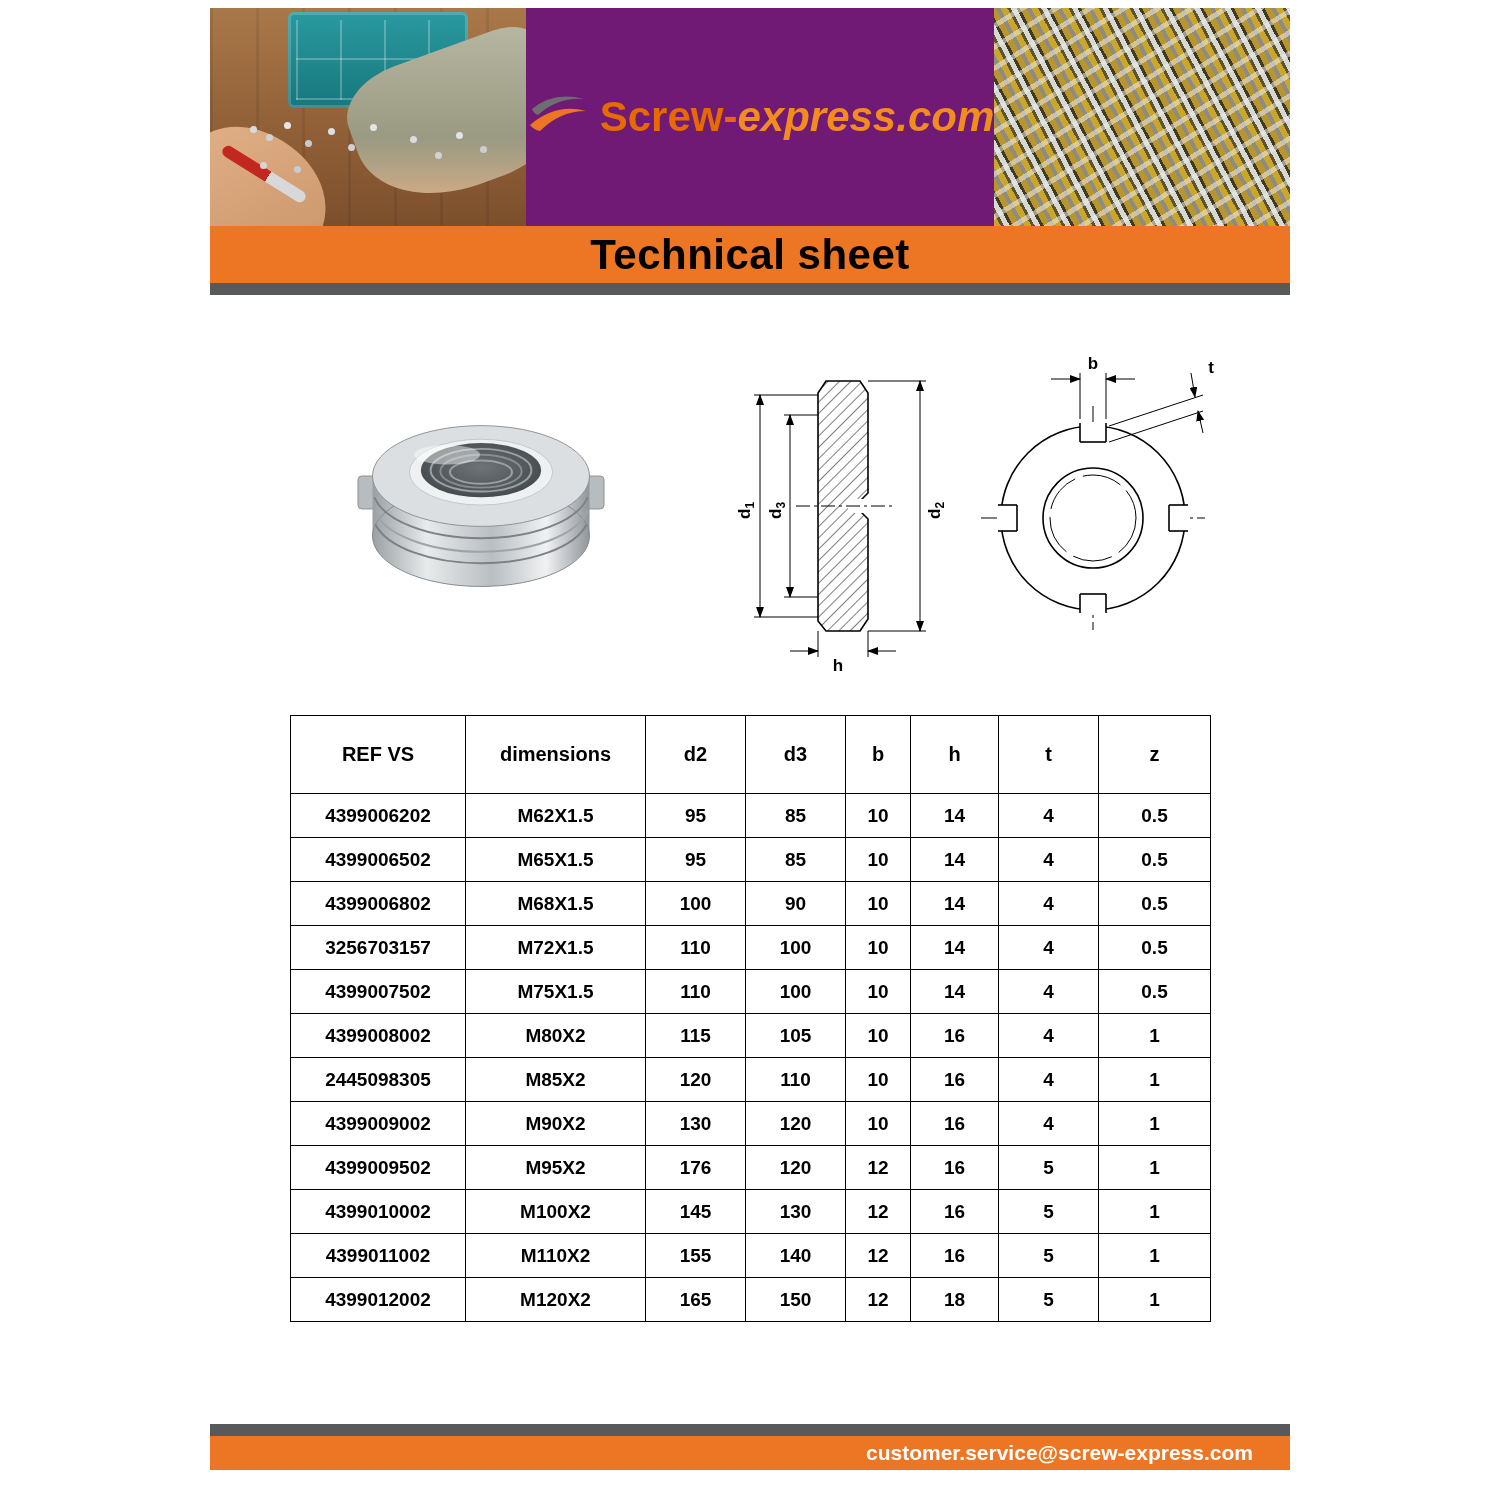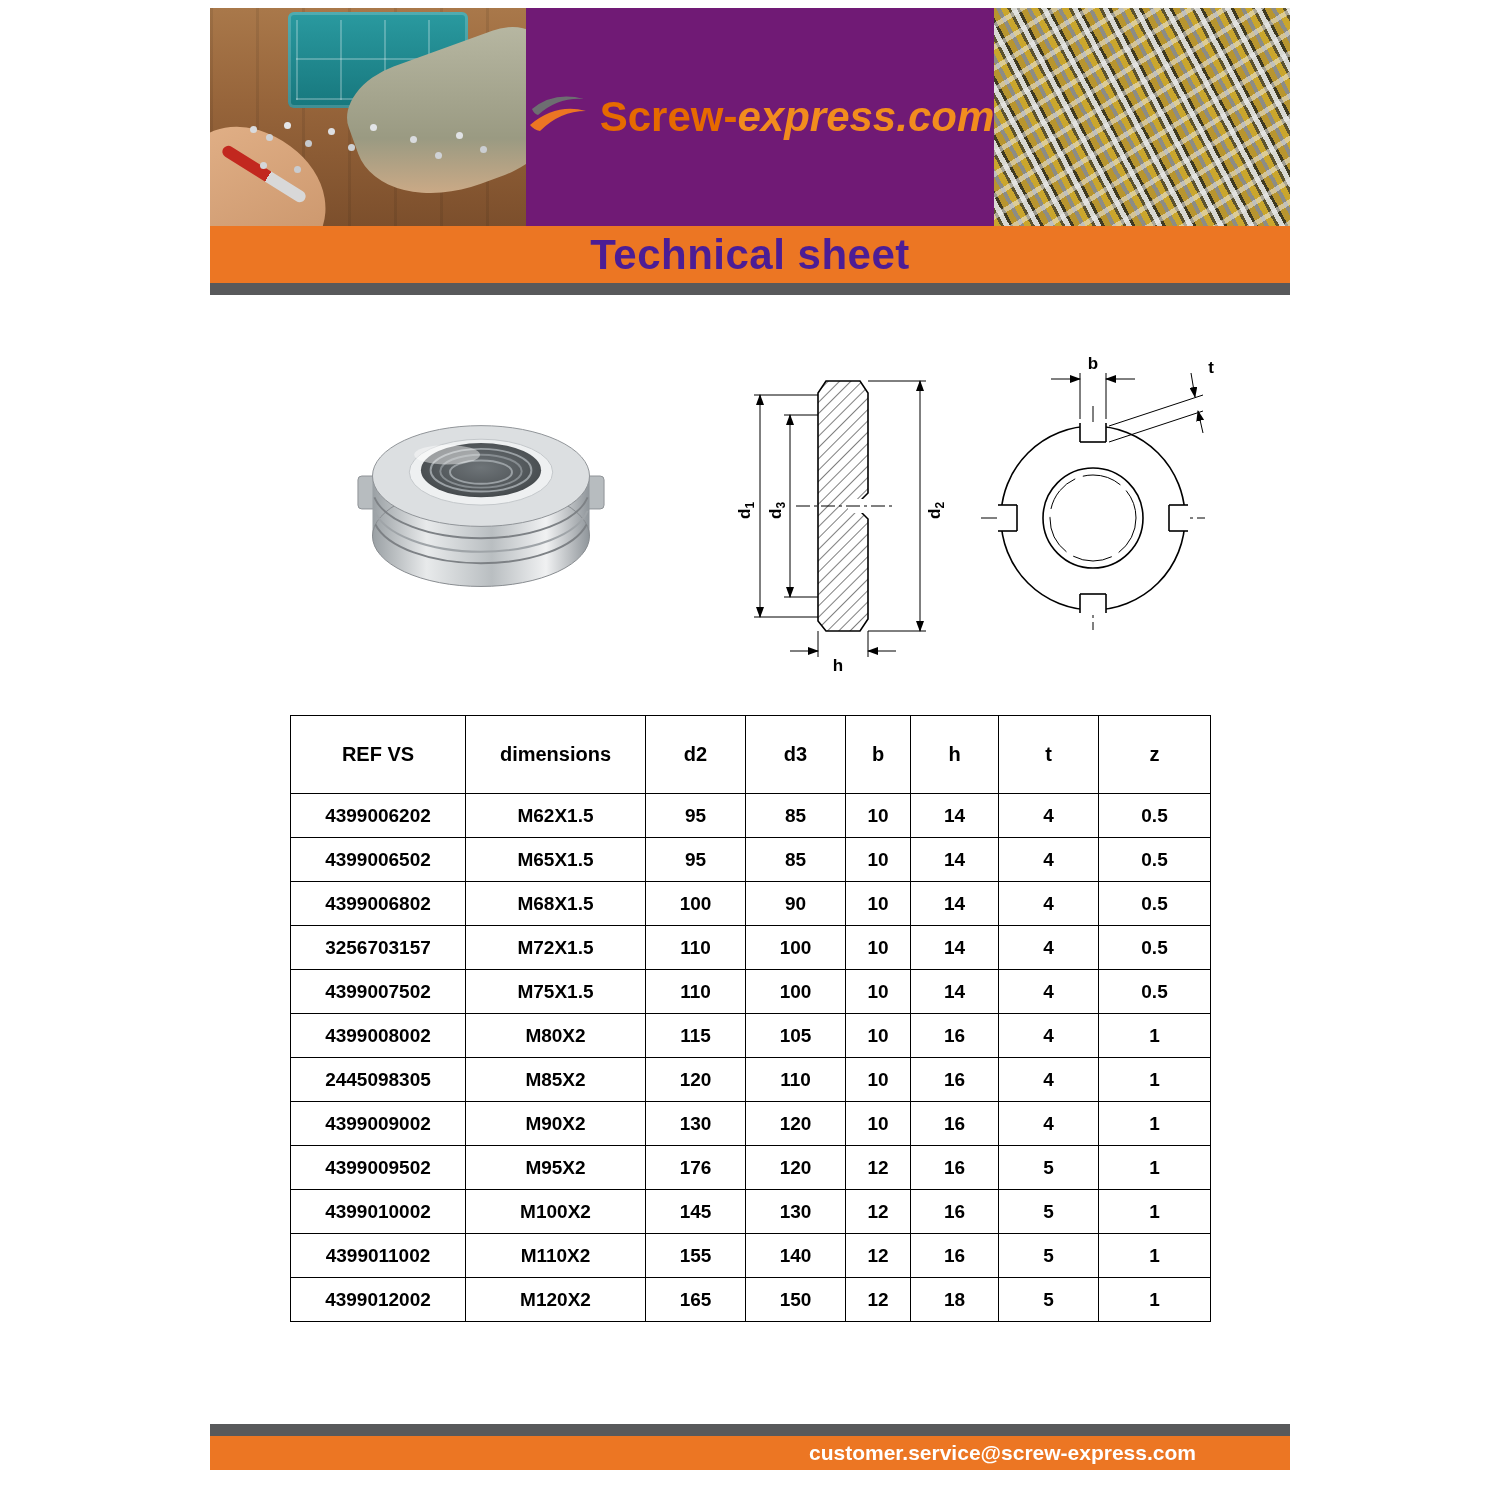--- a/index.html
+++ b/index.html
@@ -73,21 +73,21 @@
   .brand { font-size: 42px; line-height: 1; white-space: nowrap; }
   .brand-primary { color: #e66a00; font-weight: 700; }
   .brand-secondary { color: #f28c1e; font-style: italic; font-weight: 600; }
 
   
   .title-banner {
     height: 57px; background: #ec7623;
     display: flex; align-items: center; justify-content: center;
   }
   .title-banner h1 {
-    color: #4c1d95; font-size: 42px; font-weight: 700; letter-spacing: .5px;
+    color: #000000; font-size: 42px; font-weight: 700; letter-spacing: .5px;
   }
   .bar-gray { height: 12px; background: #58595b; width: 100%; }
 
   
   .figures {
     display: flex; align-items: flex-start;
     padding: 48px 0 0 140px; height: 372px;
   }
   .fig-photo { margin-top: 40px; }
   .fig-section { margin-left: 118px; }
@@ -107,21 +107,21 @@
   }
   table.spec th { height: 78px; font-size: 20px; }
   table.spec td { height: 44px; font-size: 19px; }
 
   
   .footer { position: absolute; left: 210px; top: 1424px; width: 1080px; }
   .footer .bar-gray { height: 12px; }
   .email-bar {
     height: 34px; background: #ec7623;
     display: flex; align-items: center; justify-content: flex-end;
-    padding-right: 94px;
+    padding-right: 37px;
   }
   .email-bar span { color: #ffffff; font-weight: 700; font-size: 21px; }
 </style>
 </head>
 <body>
 
 <div class="page">
   <div class="content">
 
     <div class="header">

